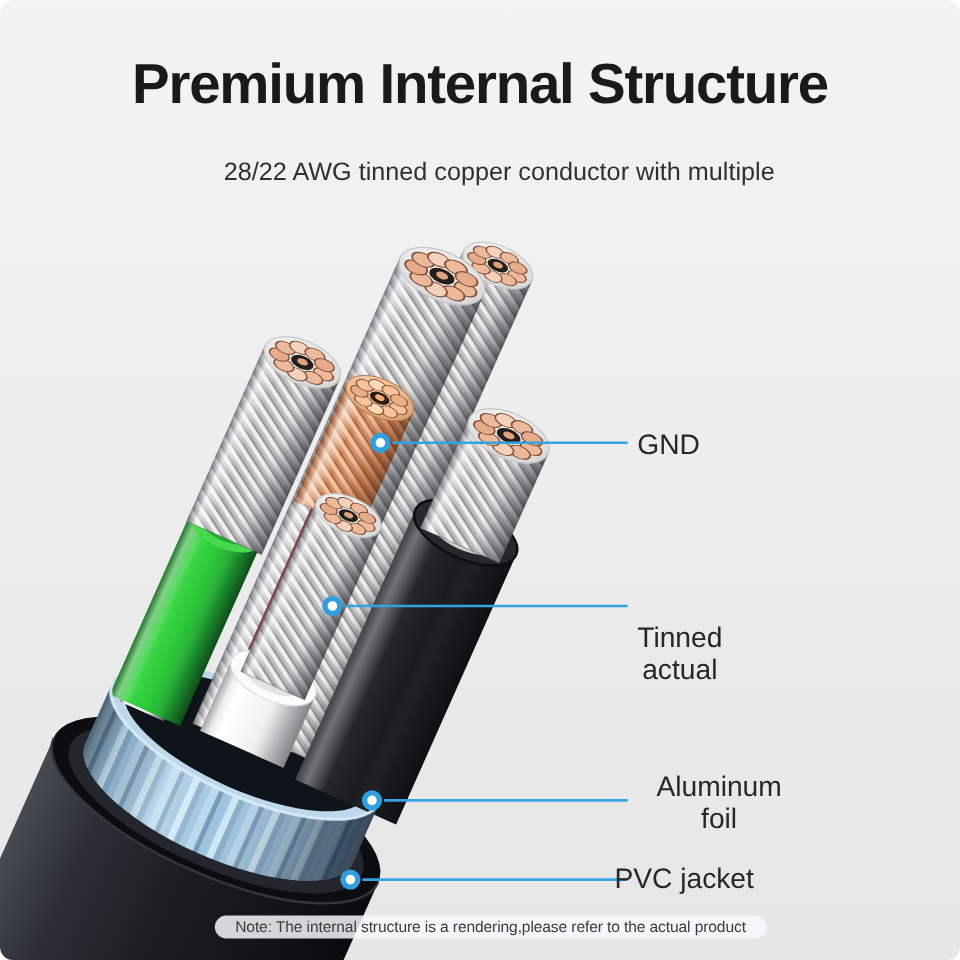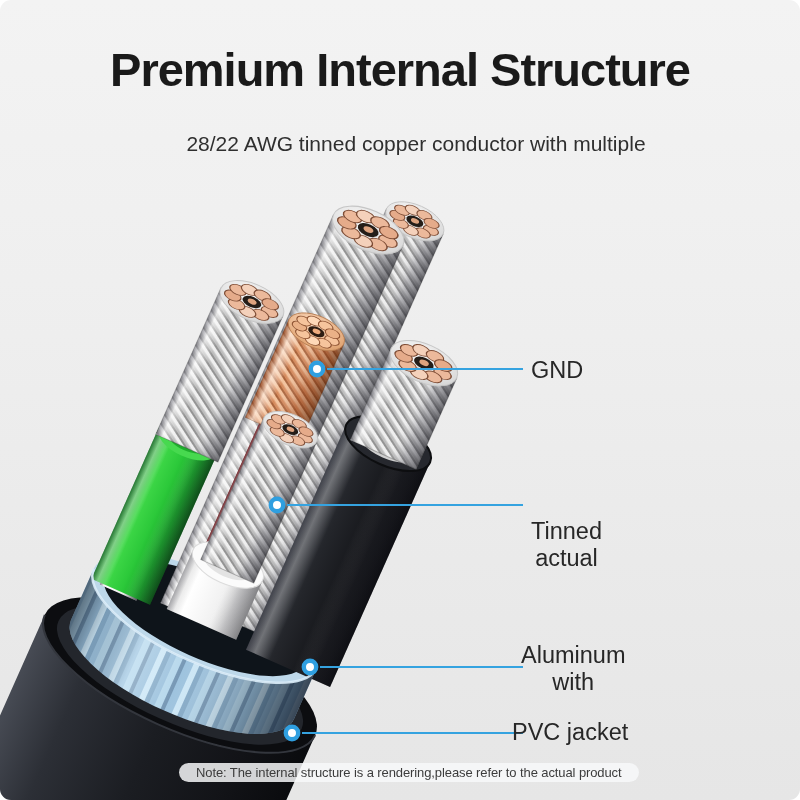--- a/index.html
+++ b/index.html
@@ -19,21 +19,21 @@
     text-align:center;font-size:21px;line-height:27px;color:#2f2f2f;
   }
   .subtitle span{display:block;}
   #cable-svg{position:absolute;left:0;top:0;width:800px;height:800px;}
   .callout{
     position:absolute;font-size:23.5px;line-height:27px;color:#272727;text-align:center;
   }
   .callout span{display:block;}
   .co-gnd{left:531px;top:357px;}
   .co-tinned{left:531px;top:484px;margin-top:34px;}
-  .co-aluminum{left:521px;top:642px;}
+  .co-aluminum{left:547px;top:642px;}
   .co-pvc{left:512px;top:719px;}
   .note{
     position:absolute;left:179px;top:763px;height:19px;
     display:inline-flex;align-items:center;
     padding:0 17px;border-radius:16px;
     background:rgba(247,248,249,0.85);
     font-size:13px;letter-spacing:-0.1px;color:#3c3c3c;white-space:nowrap;
   }
 </style>
 </head>
@@ -270,21 +270,21 @@
 
   <div class="callout co-gnd">
     <span>GND</span>
   </div>
   <div class="callout co-tinned">
     <span>Tinned</span>
     <span>actual</span>
   </div>
   <div class="callout co-aluminum">
     <span>Aluminum</span>
-    <span>with</span>
+    <span>foil</span>
   </div>
   <div class="callout co-pvc">
     <span>PVC jacket</span>
   </div>
 
   <div class="note">Note: The internal structure is a rendering,please refer to the actual product</div>
 
 </div>
 
 </body></html>

